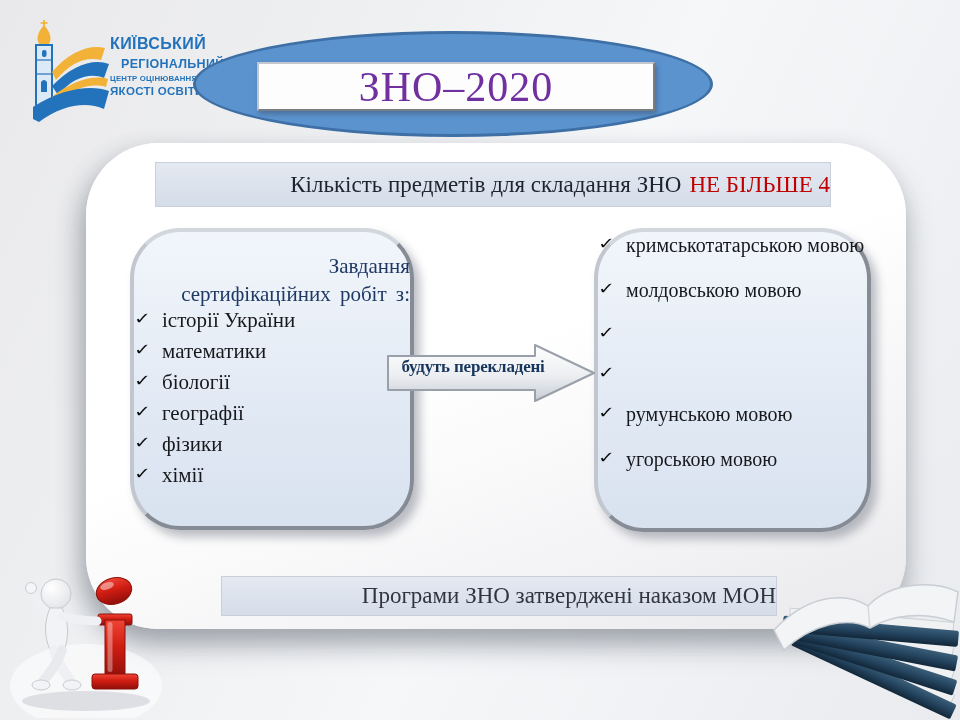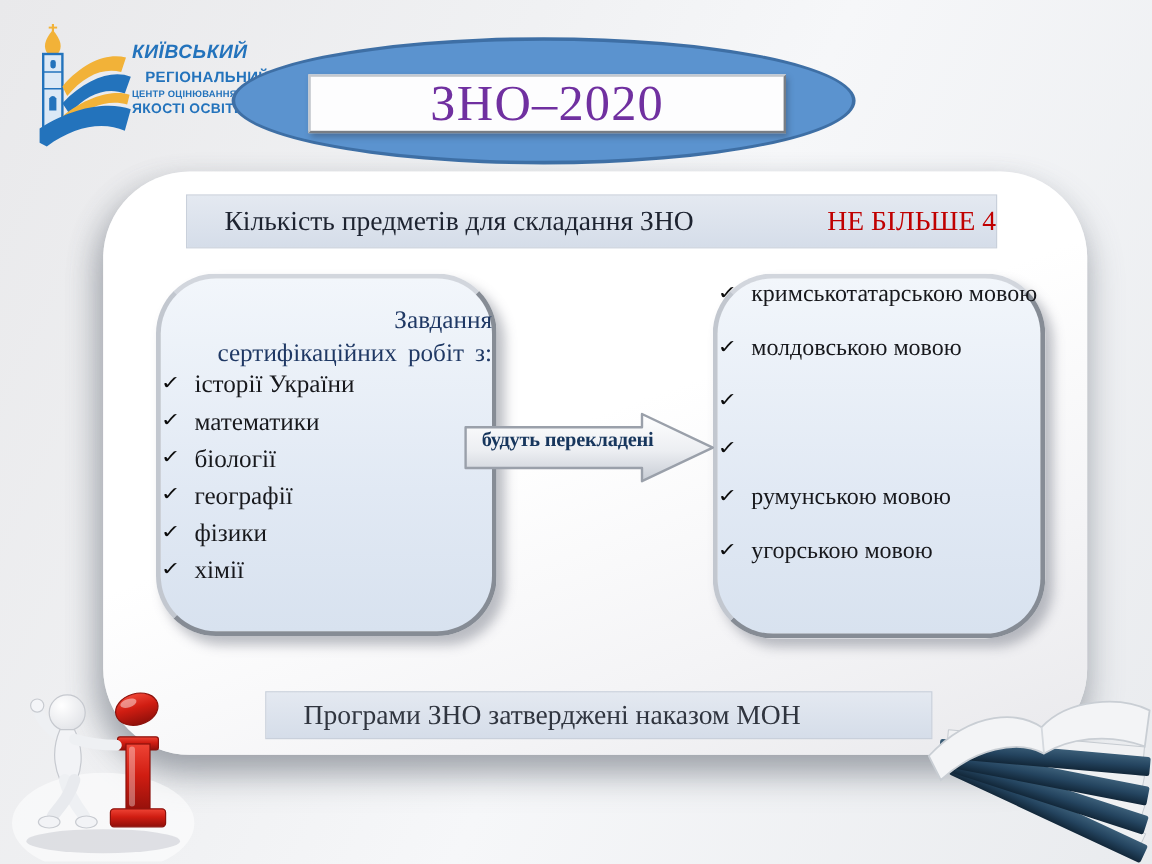--- a/index.html
+++ b/index.html
@@ -3,37 +3,37 @@
 <meta charset="utf-8">
 <style>
   html,body{margin:0;padding:0;}
   body{width:960px;height:720px;overflow:hidden;font-family:"Liberation Serif","DejaVu Serif",serif;}
   .slide{position:relative;width:960px;height:720px;overflow:hidden;
     background:linear-gradient(115deg,#e9e9eb 0%,#f0f1f3 35%,#f6f7f9 55%,#e9ebee 100%);}
   
   .logo{position:absolute;left:18px;top:20px;width:180px;height:104px;}
   .logo-icon{position:absolute;left:0;top:0;}
   .logo-text{position:absolute;left:92px;top:16px;font-family:"Liberation Sans","DejaVu Sans",sans-serif;color:var(--logo_blue);line-height:1;}
-  .lt1{font-size:16px;font-weight:bold;letter-spacing:.4px;font-style:italic;}
+  .lt1{font-size:16px;font-weight:bold;letter-spacing:.4px;}
   .lt2{font-size:12.5px;font-weight:600;margin-top:6px;letter-spacing:.3px;margin-left:11px;}
   .lt3{font-size:7.8px;font-weight:bold;margin-top:4px;letter-spacing:.2px;}
   .lt4{font-size:11.5px;font-weight:600;margin-top:4px;letter-spacing:.3px;}
   
   .ellipse{position:absolute;left:193px;top:31px;width:520px;height:106px;border-radius:50%;
     background:var(--ellipse_fill);border:3px solid var(--ellipse_border);box-sizing:border-box;z-index:2;}
   .title-plate{position:absolute;left:257px;top:62px;width:398px;height:49px;z-index:3;
     background:#fdfdfe;border:2px solid;border-color:#c3c7cd #787d84 #787d84 #c3c7cd;box-sizing:border-box;
     box-shadow:2px 3px 5px rgba(40,45,60,.35);display:flex;align-items:center;justify-content:center;}
   .title-plate span{font-size:42px;color:var(--title_purple);letter-spacing:1px;}
   
   .card{position:absolute;left:86px;top:143px;width:820px;height:486px;border-radius:72px;z-index:1;
     background:linear-gradient(160deg,#ffffff 45%,#f4f4f6 75%,#e9e9ec 100%);
     box-shadow:0 16px 28px rgba(100,106,118,.45),-8px 10px 22px rgba(100,106,118,.25);}
   
-  .banner{position:absolute;display:flex;align-items:center;justify-content:space-between;z-index:4;
+  .banner{position:absolute;display:flex;align-items:center;justify-content:flex-end;z-index:4;
     background:linear-gradient(#e4e9f1,#d5dde9);border:1px solid #c9d0db;box-sizing:border-box;padding-left:31px;}
   .topbar{left:155px;top:162px;width:676px;height:45px;font-size:23px;}
   .t-main{color:var(--text_dark);}
   .t-red{color:var(--highlight_red);margin-left:8px;}
   .bottombar{left:221px;top:576px;width:556px;height:40px;font-size:23px;color:#30353f;}
   
   .panel{position:absolute;z-index:4;border-radius:50px;box-sizing:border-box;
     background:linear-gradient(180deg,#f2f6fb 0%,#e1e9f4 60%,#d8e2ef 100%);
     border:4px solid;border-color:#d2d6dd #868c95 #868c95 #c2c7cf;
     box-shadow:6px 7px 10px rgba(108,114,126,.45);}

